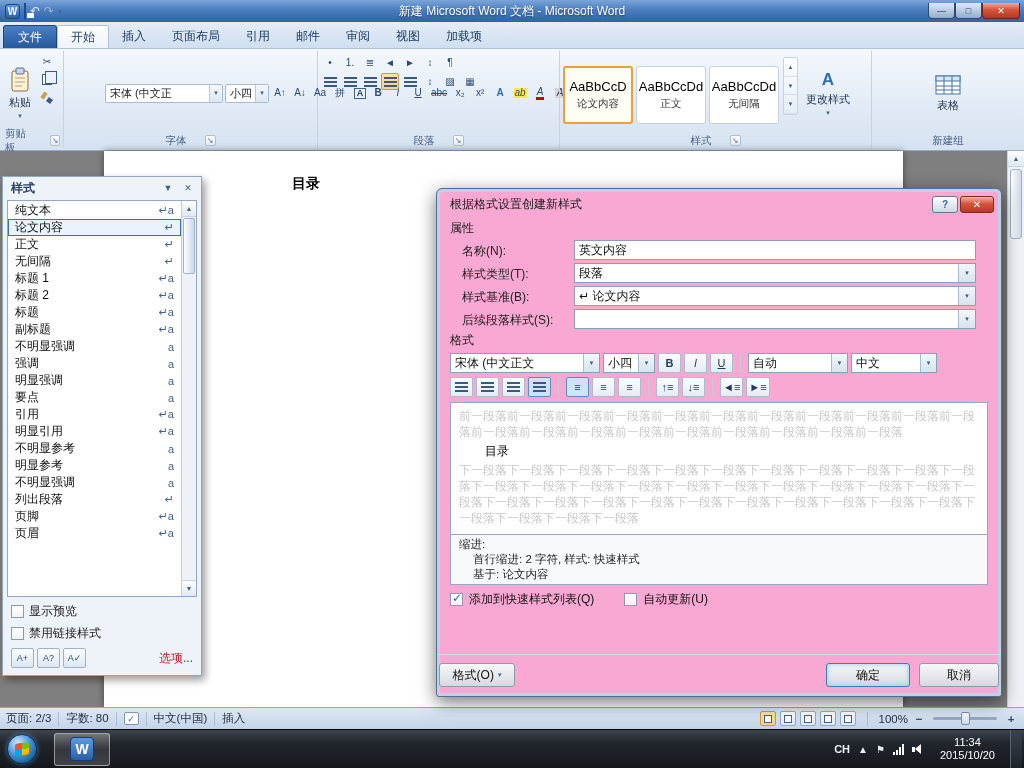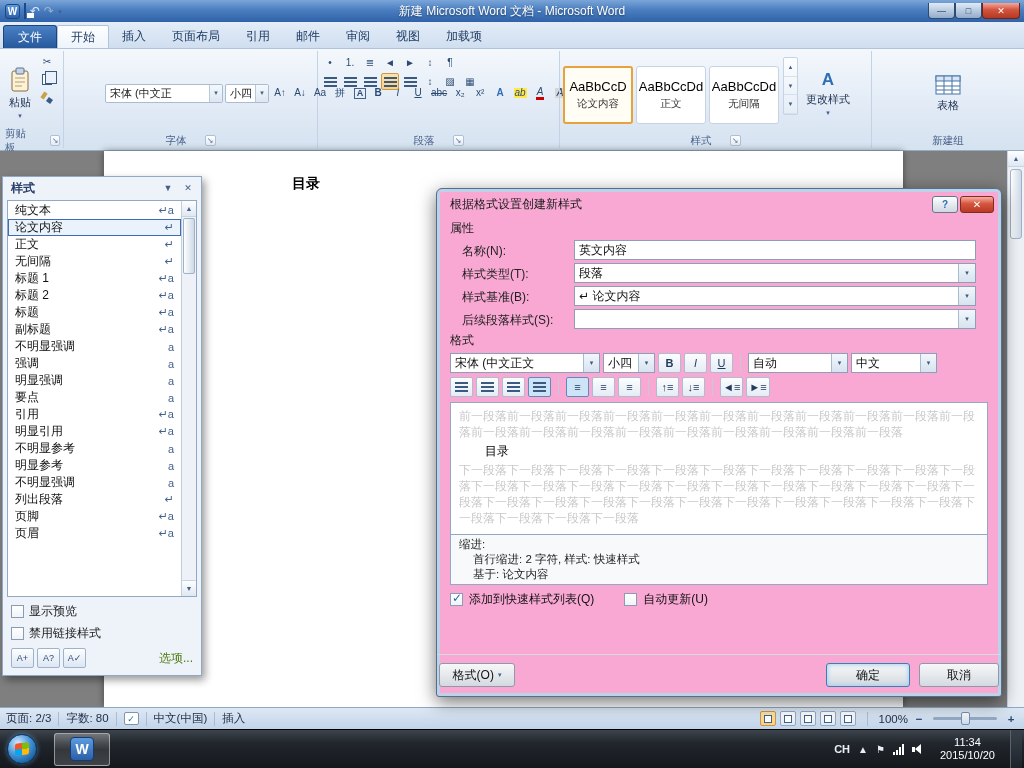--- a/index.html
+++ b/index.html
@@ -93,21 +93,21 @@
   .stitem.sel{border:1px solid #3f6cb4;background:#eaf2fc;}
   .sp-scroll{width:15px;background:#eef2f8;border-left:1px solid #c0cede;display:flex;flex-direction:column;}
   .sp-thumb{margin:1px;height:56px;background:linear-gradient(90deg,#fdfeff,#cdd9e6);border:1px solid #9fb2c8;border-radius:2px;}
   .sp-foot{padding:5px 8px 2px;display:flex;flex-direction:column;gap:5px;font-size:12px;color:#222;}
   .cbrow{display:flex;align-items:center;gap:5px;}
   .cb{width:13px;height:13px;border:1px solid #8a9cb2;background:linear-gradient(#fff,#f0f4f8);position:relative;flex:0 0 auto;}
   .cb.checked::after{content:"✓";position:absolute;left:1px;top:-2px;color:#2566b0;font-weight:bold;font-size:12px;line-height:1;}
   .sp-btnrow{display:flex;align-items:center;gap:3px;padding:4px 8px 7px;}
   .spbtn{width:23px;height:20px;border:1px solid #9eb2cc;border-radius:2px;background:linear-gradient(#fdfeff,#dce6f2);
     font-size:9px;display:flex;align-items:center;justify-content:center;color:#2c4a74;}
-  .sp-options{margin-left:auto;color:#4d7c0f;font-size:12px;}
+  .sp-options{margin-left:auto;color:#b91c1c;font-size:12px;}
 
   
   #dialog{position:absolute;left:436px;top:188px;width:566px;height:509px;background:#f9a8d4;
     border:1px solid #51708f;border-radius:6px 6px 3px 3px;
     box-shadow:0 5px 18px rgba(0,0,0,.55),inset 0 0 0 3px #bdd2e6;z-index:10;}
   .dlg-title{height:26px;display:flex;align-items:center;padding:4px 7px 0 13px;font-size:12px;color:#1a1a1a;}
   .dlg-btns{margin-left:auto;display:flex;gap:2px;}
   .dlg-btn{width:26px;height:17px;border:1px solid #66788c;border-radius:3px;
     background:linear-gradient(#fdfdfd,#cfd8e2);display:flex;align-items:center;justify-content:center;font-size:10px;color:#234;font-weight:bold;}
   .dlg-btn.close{width:34px;background:linear-gradient(#f6b0a6,#d6553e 45%,#b83a24);color:#fff;border-color:#7e2c1c;}

